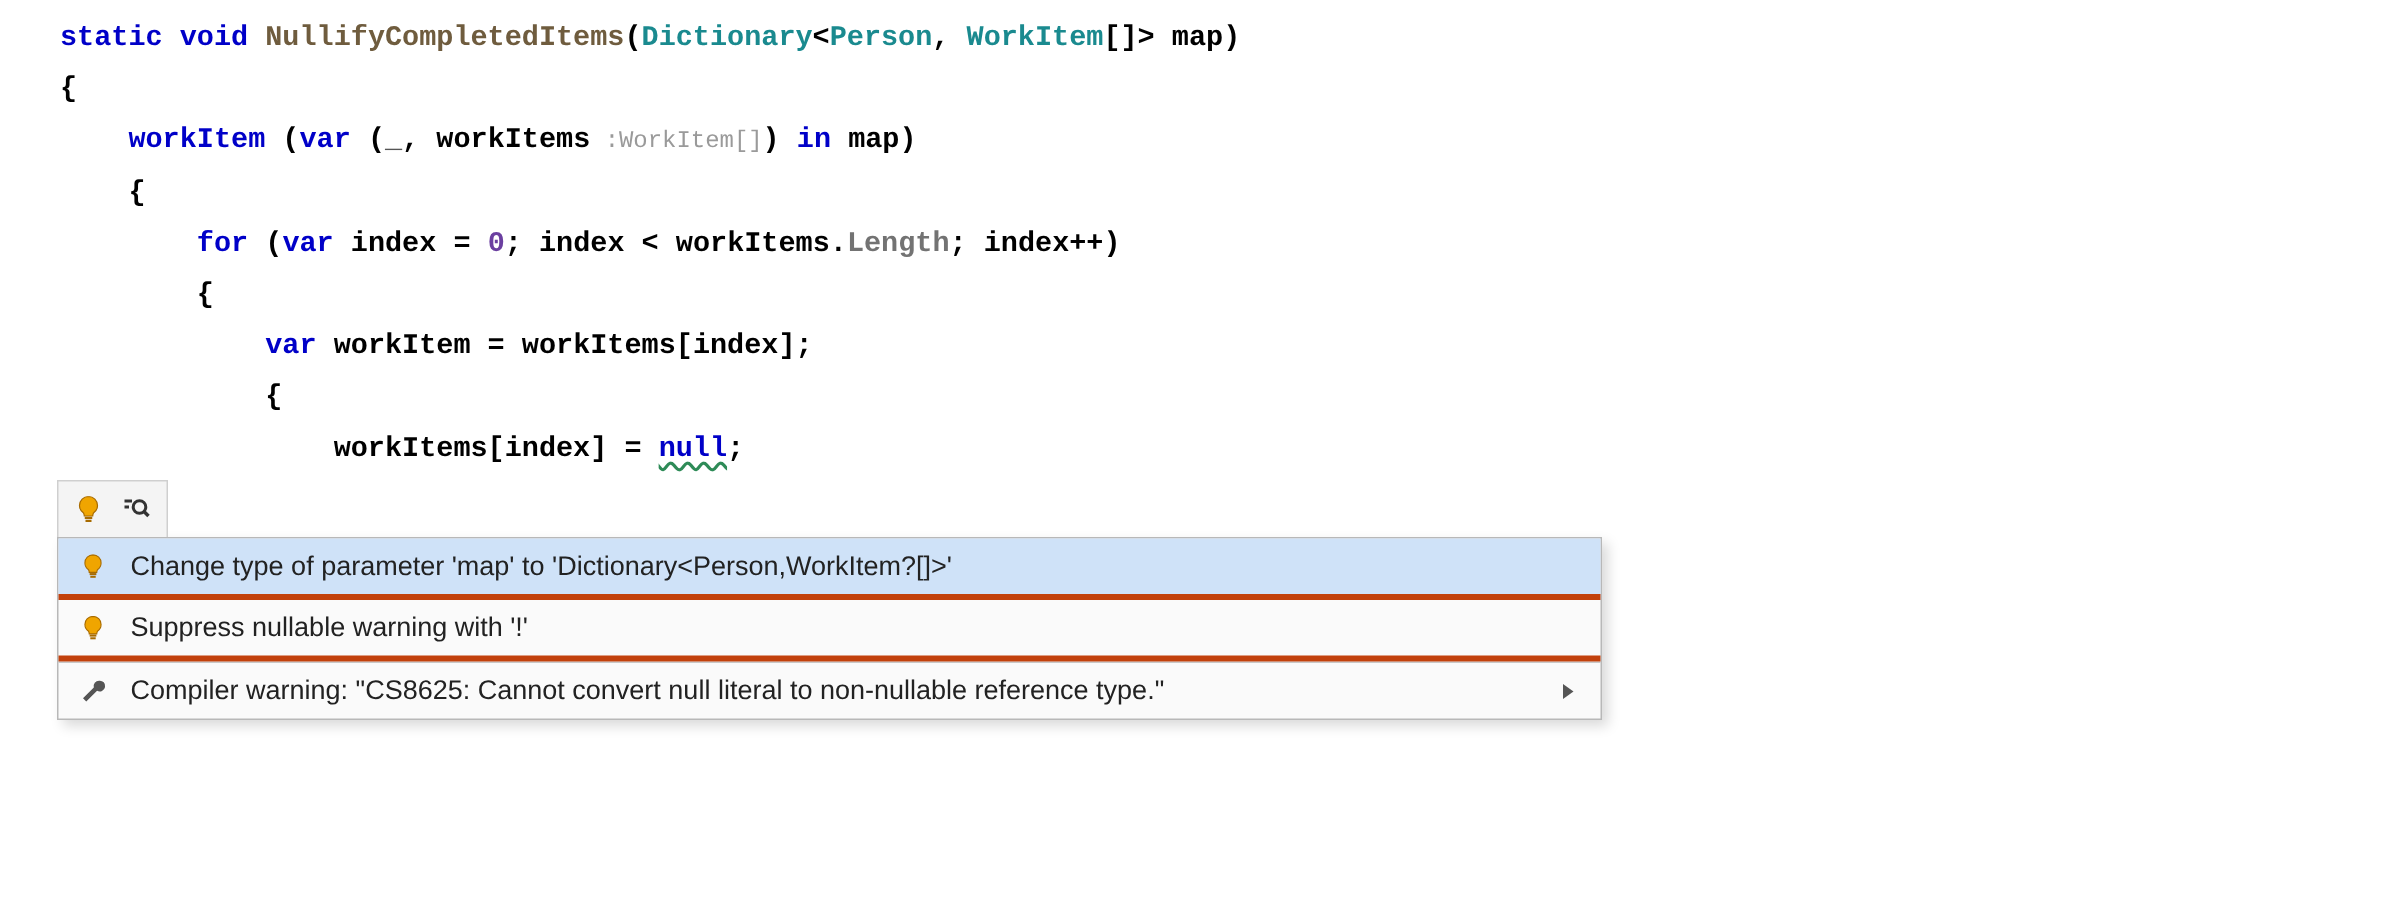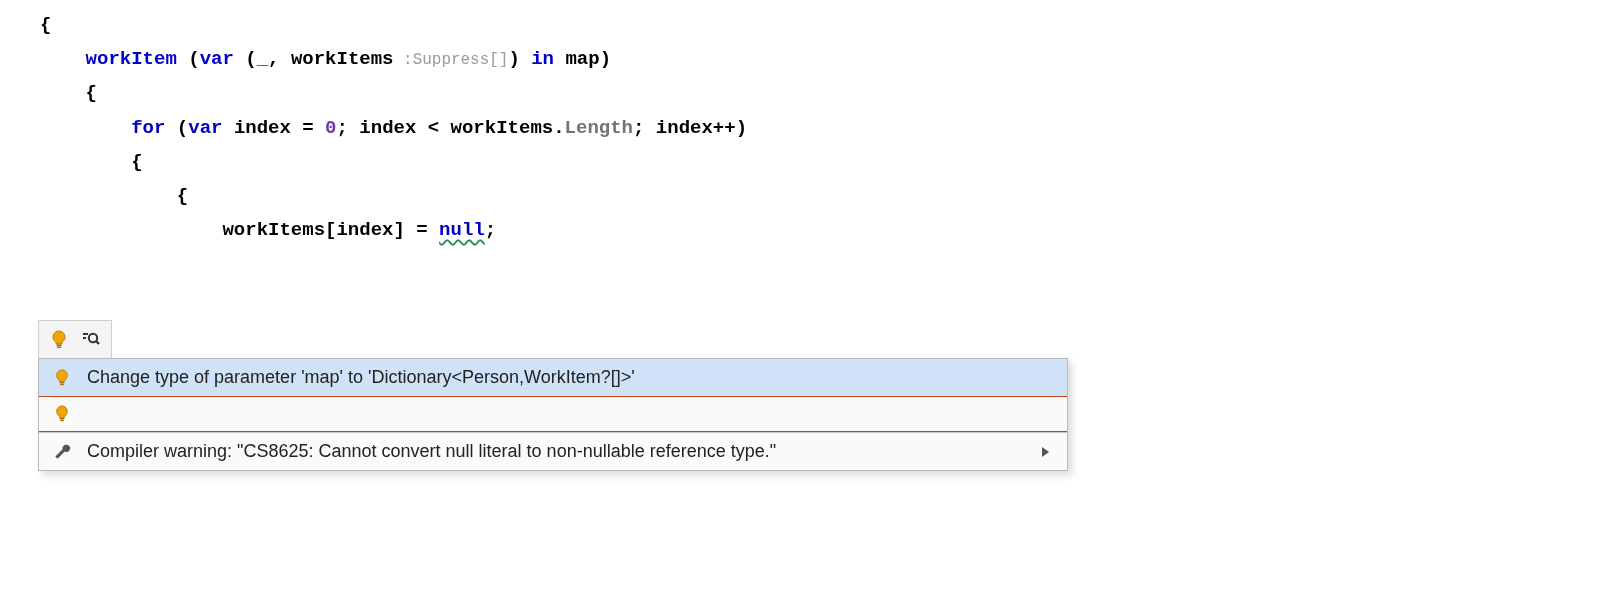--- a/index.html
+++ b/index.html
@@ -56,21 +56,21 @@
     font-size: 18px;
     font-weight: 400;
     color: #222;
     z-index: 2;
   }
   .popup-row {
     display: flex;
     align-items: center;
     padding: 8px 14px;
     gap: 16px;
-    border-bottom: 1px solid #c2410c;
+    border-bottom: 4px solid #c2410c;
     position: relative;
   }
   .popup-row:last-child { border-bottom: none; }
   .popup-row.selected { background: #cfe2f8; }
   .popup-row .label { flex: 1; }
   .popup-row .arrow {
     width: 0; height: 0;
     border-top: 5px solid transparent;
     border-bottom: 5px solid transparent;
     border-left: 7px solid #555;
@@ -82,25 +82,27 @@
     margin: 0;
   }
 
   .ico { width: 20px; height: 20px; flex-shrink: 0; display: inline-block; }
   .ico-small { width: 18px; height: 18px; }
 </style>
 </head>
 <body>
 
 <div class="code-area">
+  <div class="line"><span class="kw">static</span> <span class="kw">void</span> <span class="method">NullifyCompletedItems</span><span>(</span><span class="type">Dictionary</span><span>&lt;</span><span class="type">Person</span><span>, </span><span class="type">WorkItem</span><span>[]&gt; </span><span>map</span><span>)</span></div>
   <div class="line">{</div>
-  <div class="line"><span>    </span><span class="kw">workItem</span><span> (</span><span class="kw">var</span><span> (</span><span class="discard">_</span><span>, </span><span>workItems</span><span class="hint"> :Suppress[]</span><span>) </span><span class="kw">in</span><span> </span><span>map</span><span>)</span></div>
+  <div class="line"><span>    </span><span class="kw">workItem</span><span> (</span><span class="kw">var</span><span> (</span><span class="discard">_</span><span>, </span><span>workItems</span><span class="hint"> :WorkItem[]</span><span>) </span><span class="kw">in</span><span> </span><span>map</span><span>)</span></div>
   <div class="line">    {</div>
   <div class="line"><span>        </span><span class="kw">for</span><span> (</span><span class="kw">var</span><span> </span><span>index</span><span> = </span><span class="num">0</span><span>; </span><span>index</span><span> &lt; </span><span>workItems</span><span>.</span><span class="prop">Length</span><span>; </span><span>index</span><span>++)</span></div>
   <div class="line">        {</div>
+  <div class="line"><span>            </span><span class="kw">var</span><span> </span><span>workItem</span><span> = </span><span>workItems</span><span>[</span><span>index</span><span>];</span></div>
   <div class="line">            {</div>
   <div class="line"><span>                </span><span>workItems</span><span>[</span><span>index</span><span>] = </span><span class="null">null</span><span>;</span></div>
 </div>
 
 <div class="bulb-gutter">
   <span class="ico">
     <svg viewBox="0 0 20 20">
         <path fill="#f0a500" stroke="#a86b00" stroke-width="0.8" d="M10 1C6.7 1 4 3.7 4 7c0 2.1 1.1 3.9 2.7 5 .3.7.5 1.5.5 2h5.6c0-.5.2-1.3.5-2C14.9 10.9 16 9.1 16 7c0-3.3-2.7-6-6-6z"></path>
         <rect x="7.5" y="14.5" width="5" height="1.5" fill="#a86b00"></rect>
         <rect x="8" y="16.5" width="4" height="1.5" fill="#a86b00"></rect>
@@ -128,20 +130,21 @@
     <span class="label">Change type of parameter 'map' to 'Dictionary&lt;Person,WorkItem?[]&gt;'</span>
   </div>
   <div class="popup-row">
     <span class="ico ico-small">
       <svg viewBox="0 0 20 20">
           <path fill="#f0a500" stroke="#a86b00" stroke-width="0.8" d="M10 1C6.7 1 4 3.7 4 7c0 2.1 1.1 3.9 2.7 5 .3.7.5 1.5.5 2h5.6c0-.5.2-1.3.5-2C14.9 10.9 16 9.1 16 7c0-3.3-2.7-6-6-6z"></path>
           <rect x="7.5" y="14.5" width="5" height="1.5" fill="#a86b00"></rect>
           <rect x="8" y="16.5" width="4" height="1.5" fill="#a86b00"></rect>
         </svg>
     </span>
+    <span class="label">Suppress nullable warning with '!'</span>
   </div>
   <div class="popup-divider"></div>
   <div class="popup-row">
     <span class="ico ico-small">
       <svg viewBox="0 0 20 20">
           <path fill="#555" d="M14.5 2a4 4 0 0 0-3.9 5l-8 8 2.4 2.4 8-8A4 4 0 1 0 14.5 2zm0 2.2l-1.8 1.8 1.3 1.3 1.8-1.8A1.8 1.8 0 0 1 14.5 4.2z"></path>
         </svg>
     </span>
     <span class="label">Compiler warning: "CS8625: Cannot convert null literal to non-nullable reference type."</span>
     <span class="arrow"></span>

